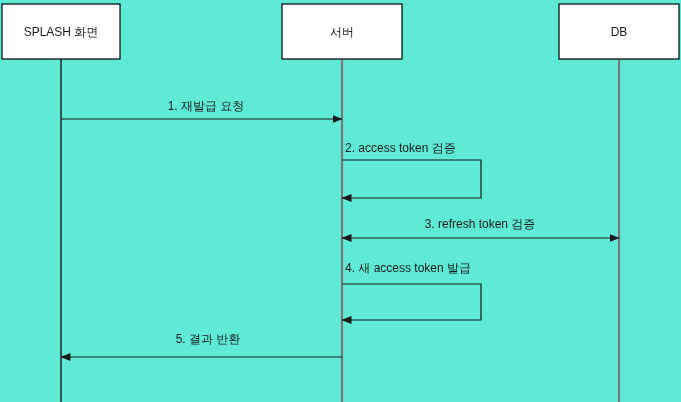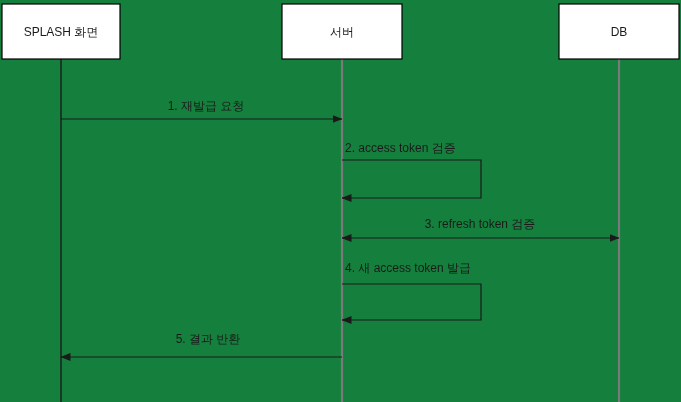--- a/index.html
+++ b/index.html
@@ -8,21 +8,21 @@
     background: #ffffff;
   }
   body {
     font-family: "Liberation Sans", sans-serif;
     -webkit-font-smoothing: antialiased;
   }
   #diagram-canvas {
     position: relative;
     width: 681px;
     height: 402px;
-    background: #15803d;
+    background: #5eead4;
     overflow: hidden;
   }
   #diagram-svg {
     position: absolute;
     left: 0;
     top: 0;
     width: 681px;
     height: 402px;
     display: block;
   }

